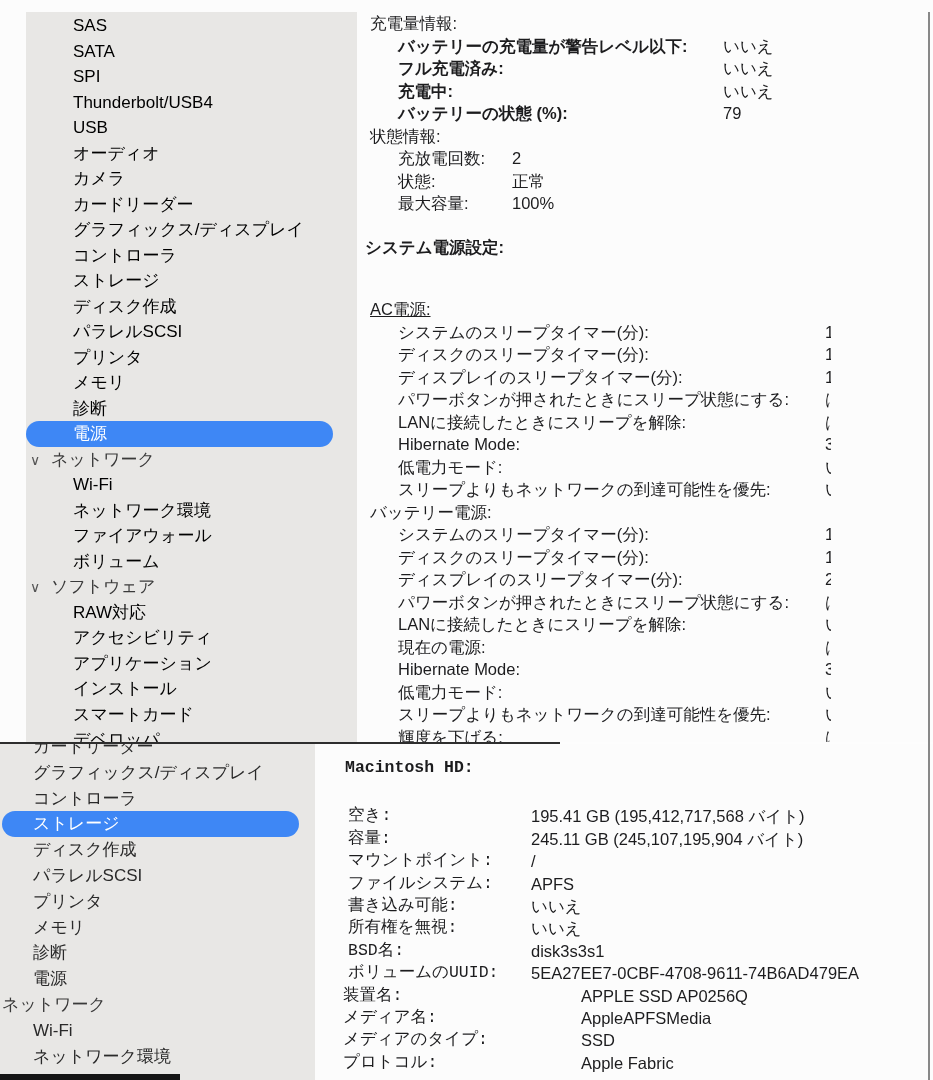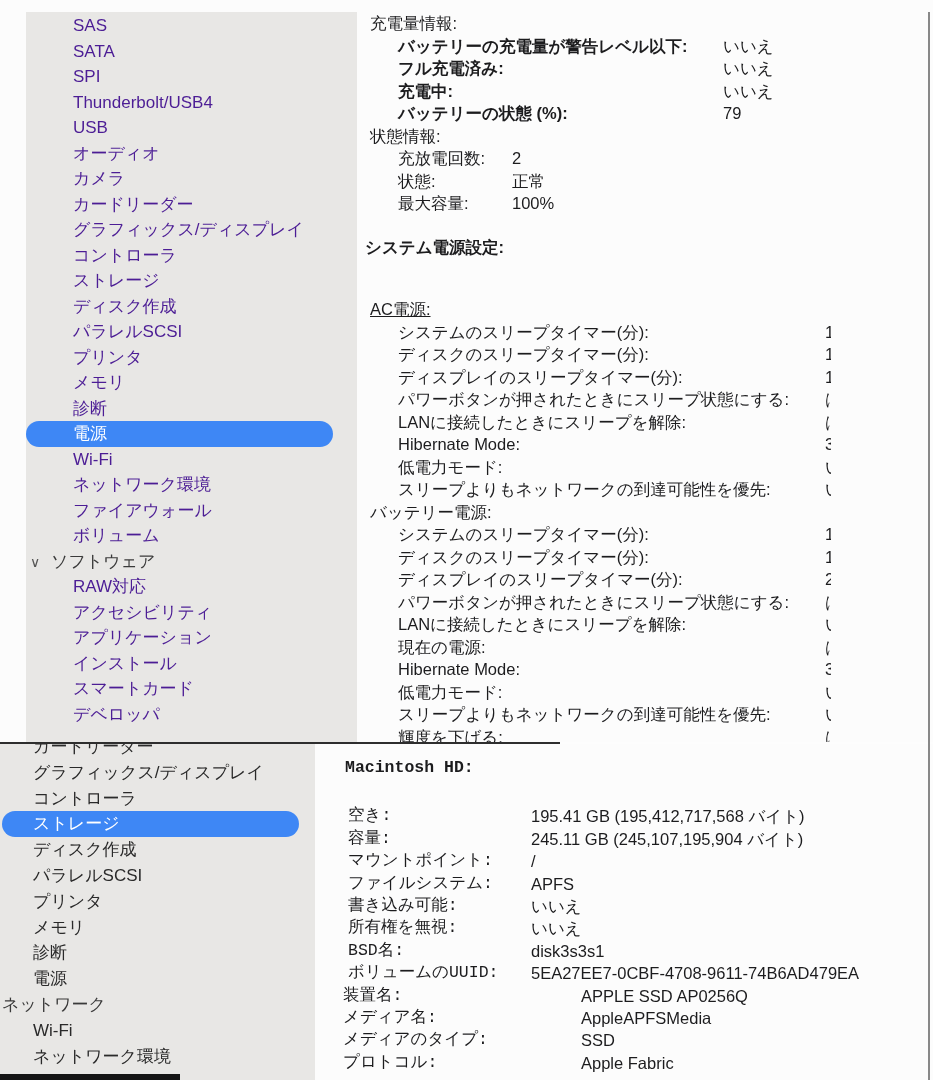--- a/index.html
+++ b/index.html
@@ -7,21 +7,21 @@
     position:relative;width:933px;height:1080px;overflow:hidden;
     background:#fdfdfd;
     font-family:"Liberation Sans","DejaVu Sans",sans-serif;
     color:#1c1c1e;
     -webkit-font-smoothing:antialiased;
   }
   
   #top-section{position:absolute;left:0;top:0;width:933px;height:742px;overflow:hidden;background:#fcfcfc;}
   #sb1{position:absolute;left:26px;top:12px;width:331px;height:730px;background:#e8e7e5;overflow:hidden;}
   #sb1-list{margin-top:1px;}
-  #sb1 .row-sb{height:25.5px;line-height:25.5px;padding-left:47px;font-size:17px;color:#4c1d95;white-space:pre;}
+  #sb1 .row-sb{height:25.5px;line-height:25.5px;padding-left:47px;font-size:17px;color:#000000;white-space:pre;}
   #sb1 .row-sb.cat{padding-left:4px;color:#3a3a3a;}
   #sb1 .row-sb.sel{background:#3e87f5;color:#ffffff;border-radius:14px;margin-right:24px;}
   
   #bottom-section{position:absolute;left:0;top:744px;width:933px;height:336px;overflow:hidden;background:#fcfcfc;}
   #sb2{position:absolute;left:0;top:0;width:315px;height:336px;background:#e8e7e5;overflow:hidden;}
   #sb2-list{margin-top:-10px;}
   #sb2 .row-sb{height:25.8px;line-height:25.8px;padding-left:33px;font-size:17px;color:#2a2a2a;white-space:pre;}
   #sb2 .row-sb.cat{padding-left:2px;color:#3a3a3a;}
   #sb2 .row-sb.sel{background:#3e87f5;color:#ffffff;border-radius:14px;margin-left:2px;margin-right:16px;padding-left:31px;}
   .chev{display:inline-block;width:16px;margin-right:5px;font-size:14px;color:#555;}
@@ -69,20 +69,21 @@
           <div class="row-sb"><span>カードリーダー</span></div>
           <div class="row-sb"><span>グラフィックス/ディスプレイ</span></div>
           <div class="row-sb"><span>コントローラ</span></div>
           <div class="row-sb"><span>ストレージ</span></div>
           <div class="row-sb"><span>ディスク作成</span></div>
           <div class="row-sb"><span>パラレルSCSI</span></div>
           <div class="row-sb"><span>プリンタ</span></div>
           <div class="row-sb"><span>メモリ</span></div>
           <div class="row-sb"><span>診断</span></div>
           <div class="row-sb sel"><span>電源</span></div>
+          <div class="row-sb cat"><span class="chev">∨</span><span>ネットワーク</span></div>
           <div class="row-sb"><span>Wi-Fi</span></div>
           <div class="row-sb"><span>ネットワーク環境</span></div>
           <div class="row-sb"><span>ファイアウォール</span></div>
           <div class="row-sb"><span>ボリューム</span></div>
           <div class="row-sb cat"><span class="chev">∨</span><span>ソフトウェア</span></div>
           <div class="row-sb"><span>RAW対応</span></div>
           <div class="row-sb"><span>アクセシビリティ</span></div>
           <div class="row-sb"><span>アプリケーション</span></div>
           <div class="row-sb"><span>インストール</span></div>
           <div class="row-sb"><span>スマートカード</span></div>

